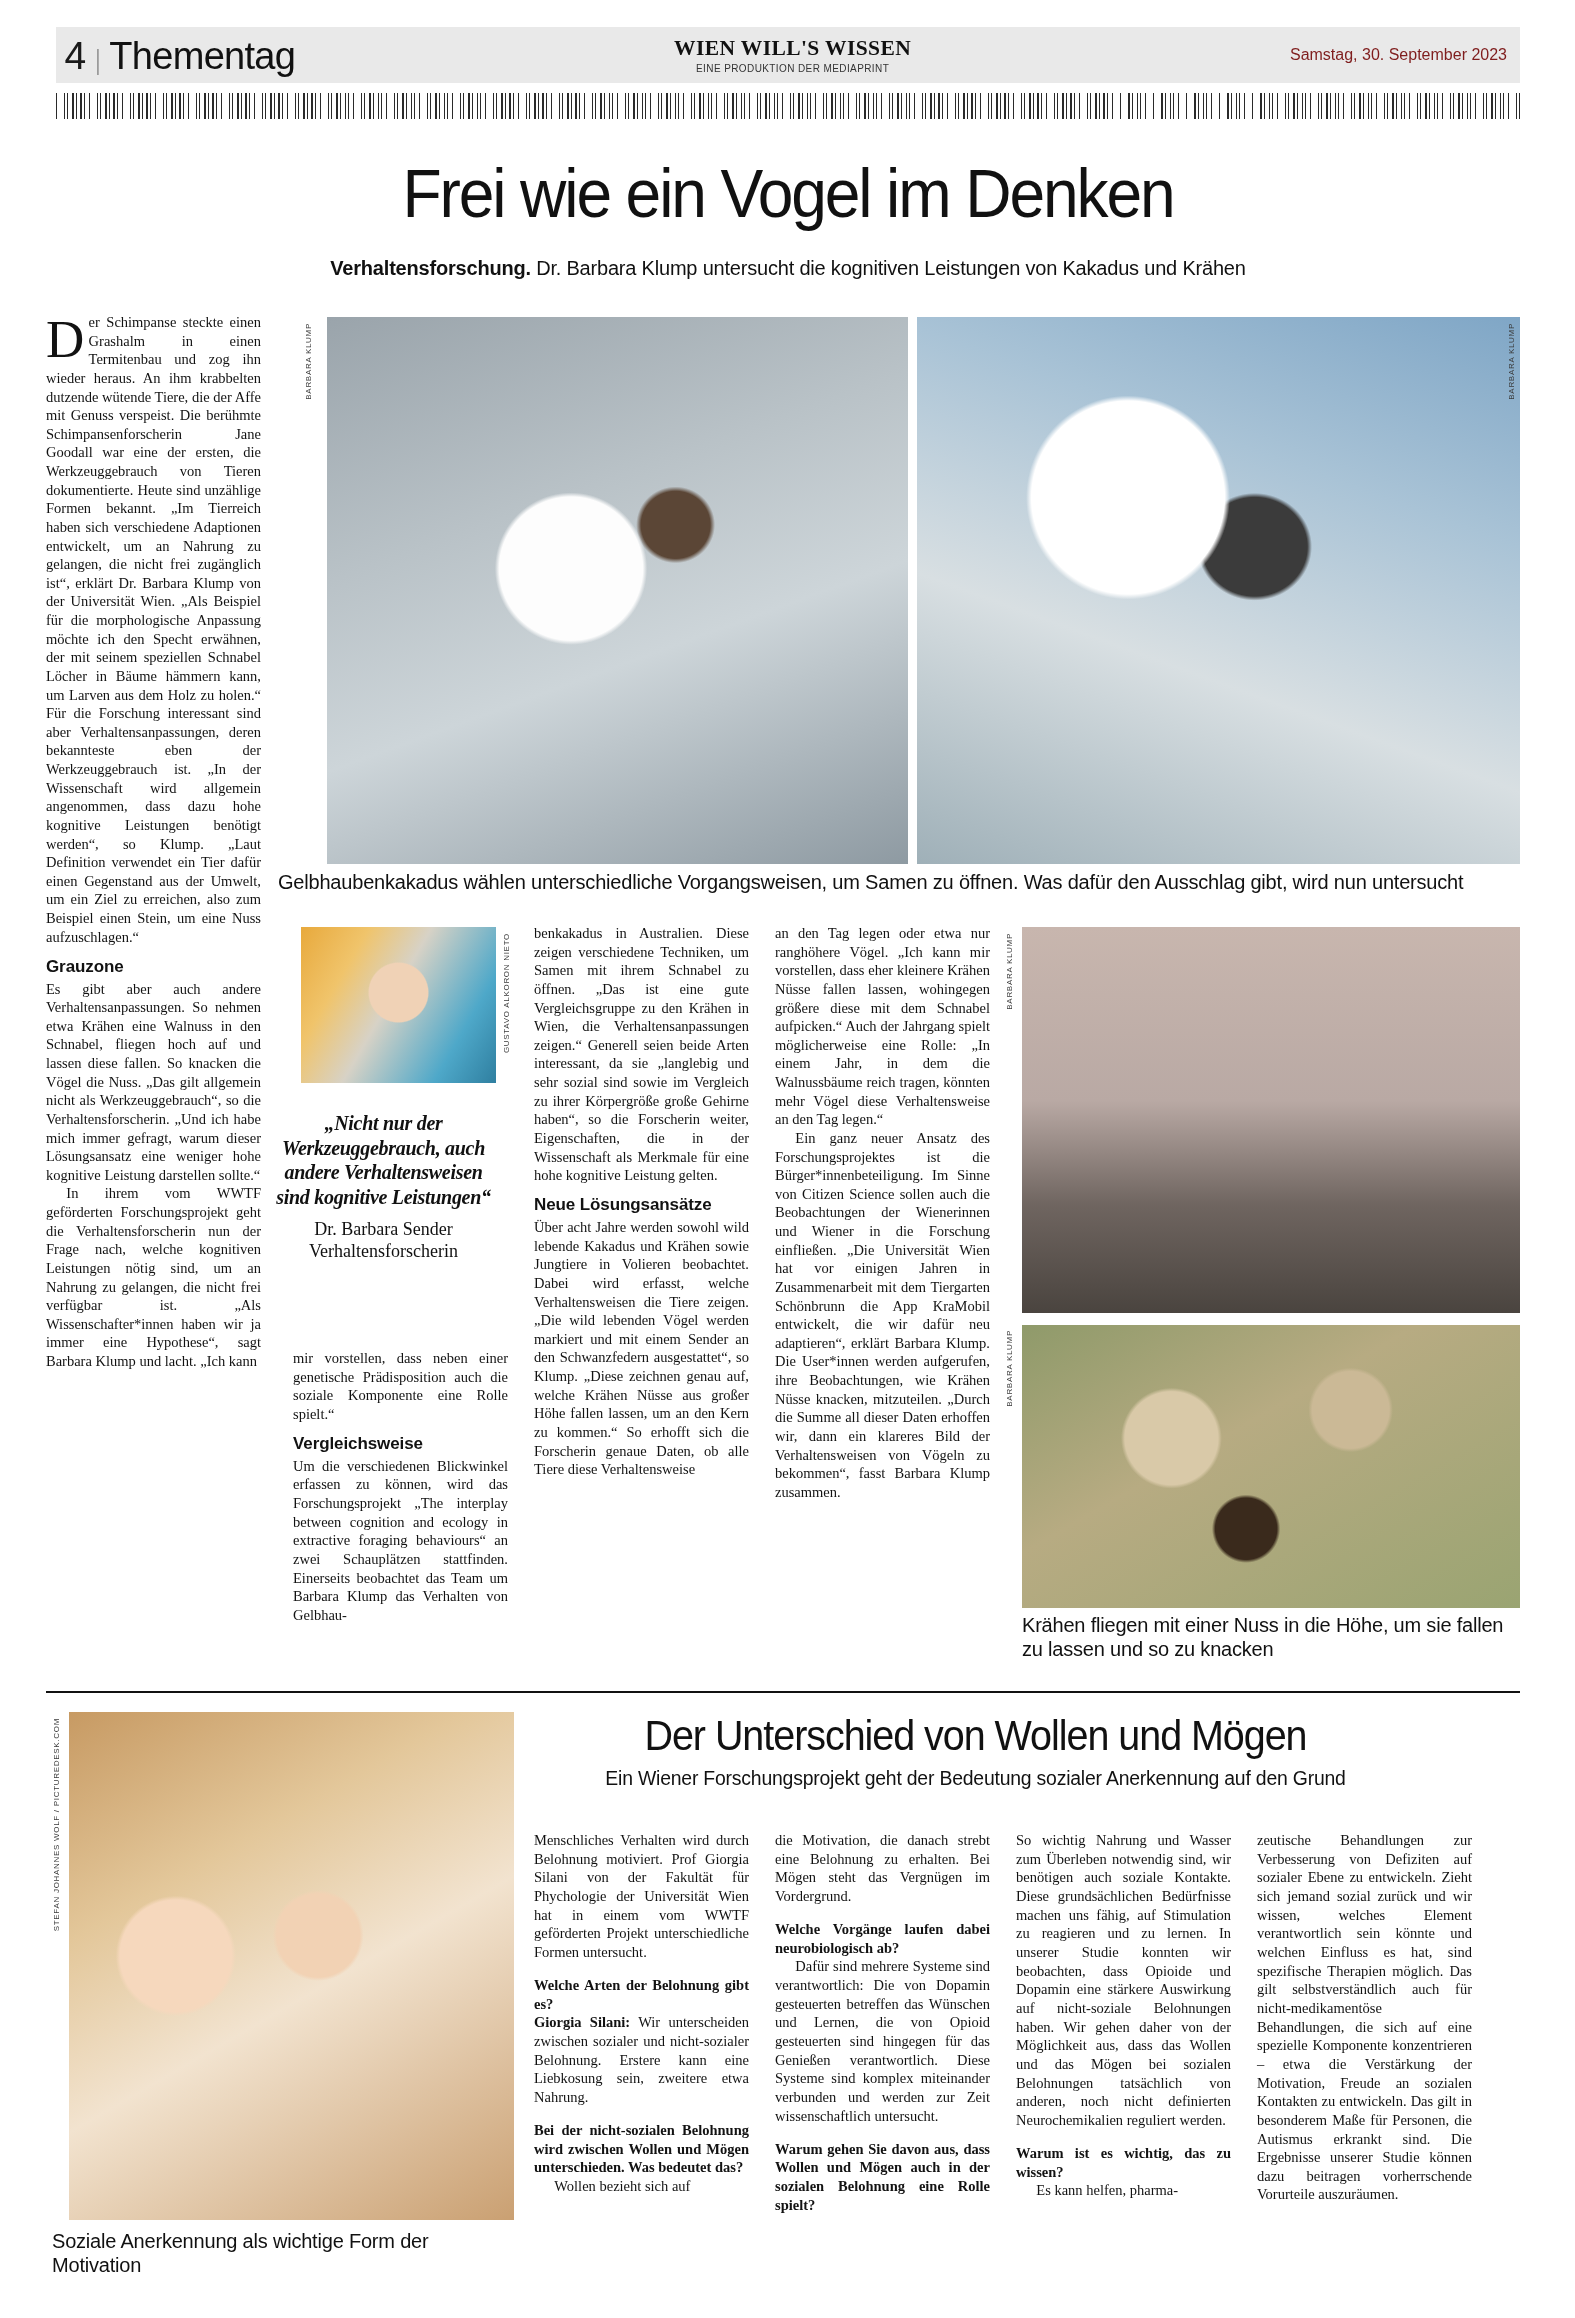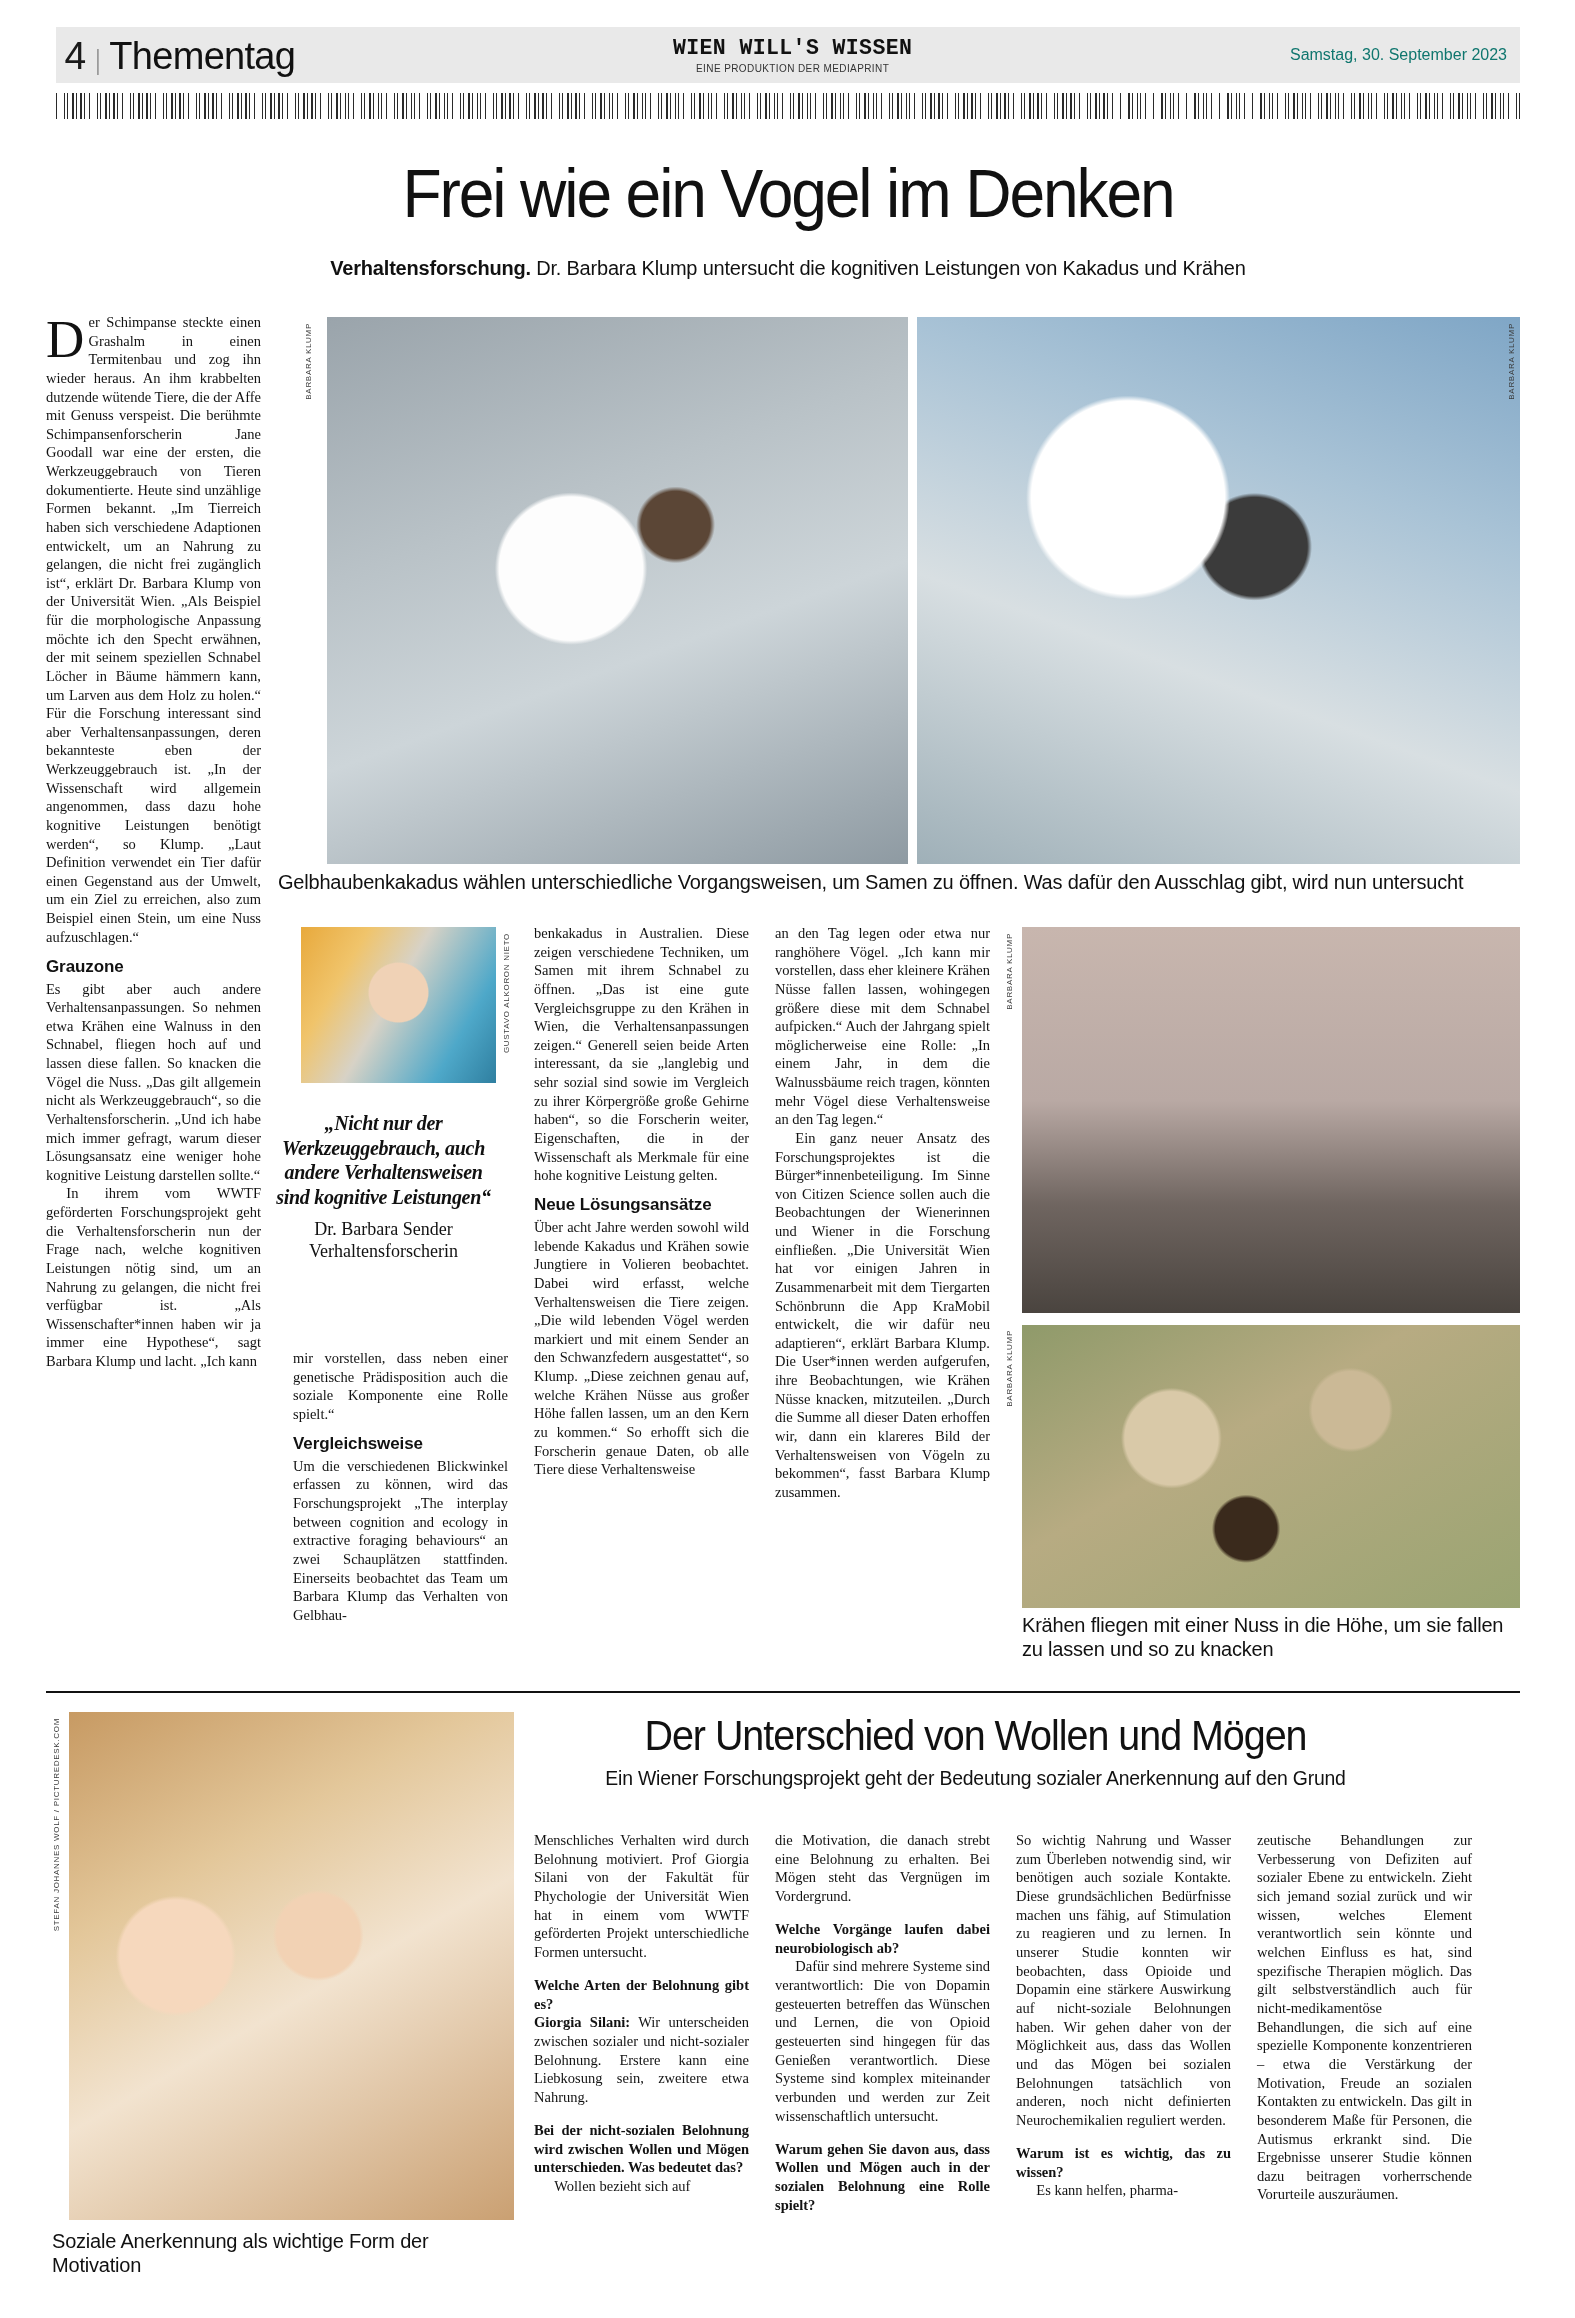--- a/index.html
+++ b/index.html
@@ -24,30 +24,30 @@
     font-family:"Liberation Sans","DejaVu Sans",sans-serif;
     font-size:39px; font-weight:400; color:#1a1a1a; line-height:1;
   }
   .mh-sep { font-size:29px; color:#8c8c8c; margin:0 8.6px; line-height:1; }
   .mh-section {
     font-family:"Liberation Sans","DejaVu Sans",sans-serif;
     font-size:38px; font-weight:400; letter-spacing:-0.7px; color:#111; line-height:1;
   }
   .mh-center { flex:1; text-align:center; }
   .mh-brand {
-    font-family:Liberation Mono, monospace;
+    font-family:Liberation Serif, serif;
     font-weight:bold; font-size:21.5px; letter-spacing:0.4px; color:#111;
   }
   .mh-sub {
     font-family:"Liberation Sans","DejaVu Sans",sans-serif;
     font-size:10px; letter-spacing:0.4px; color:#333; margin-top:2.2px;
   }
   .mh-date {
     font-family:"Liberation Sans","DejaVu Sans",sans-serif;
-    font-size:16px; color:#0f766e; padding-right:13px; white-space:nowrap;
+    font-size:16px; color:#7f1d1d; padding-right:13px; white-space:nowrap;
   }
   .rule-bar {
     position:absolute; left:56px; top:92px; width:1464px; height:27px;
     background:
       repeating-linear-gradient(90deg,#2a2a2a 0 1.4px, #ffffff 1.4px 3.6px,
        #2a2a2a 3.6px 4.3px, #ffffff 4.3px 8px, #2a2a2a 8px 9.3px, #ffffff 9.3px 11.5px,
        #2a2a2a 11.5px 12.2px, #ffffff 12.2px 16.5px);
     border-top:0.7px solid #fff;
   }
 

